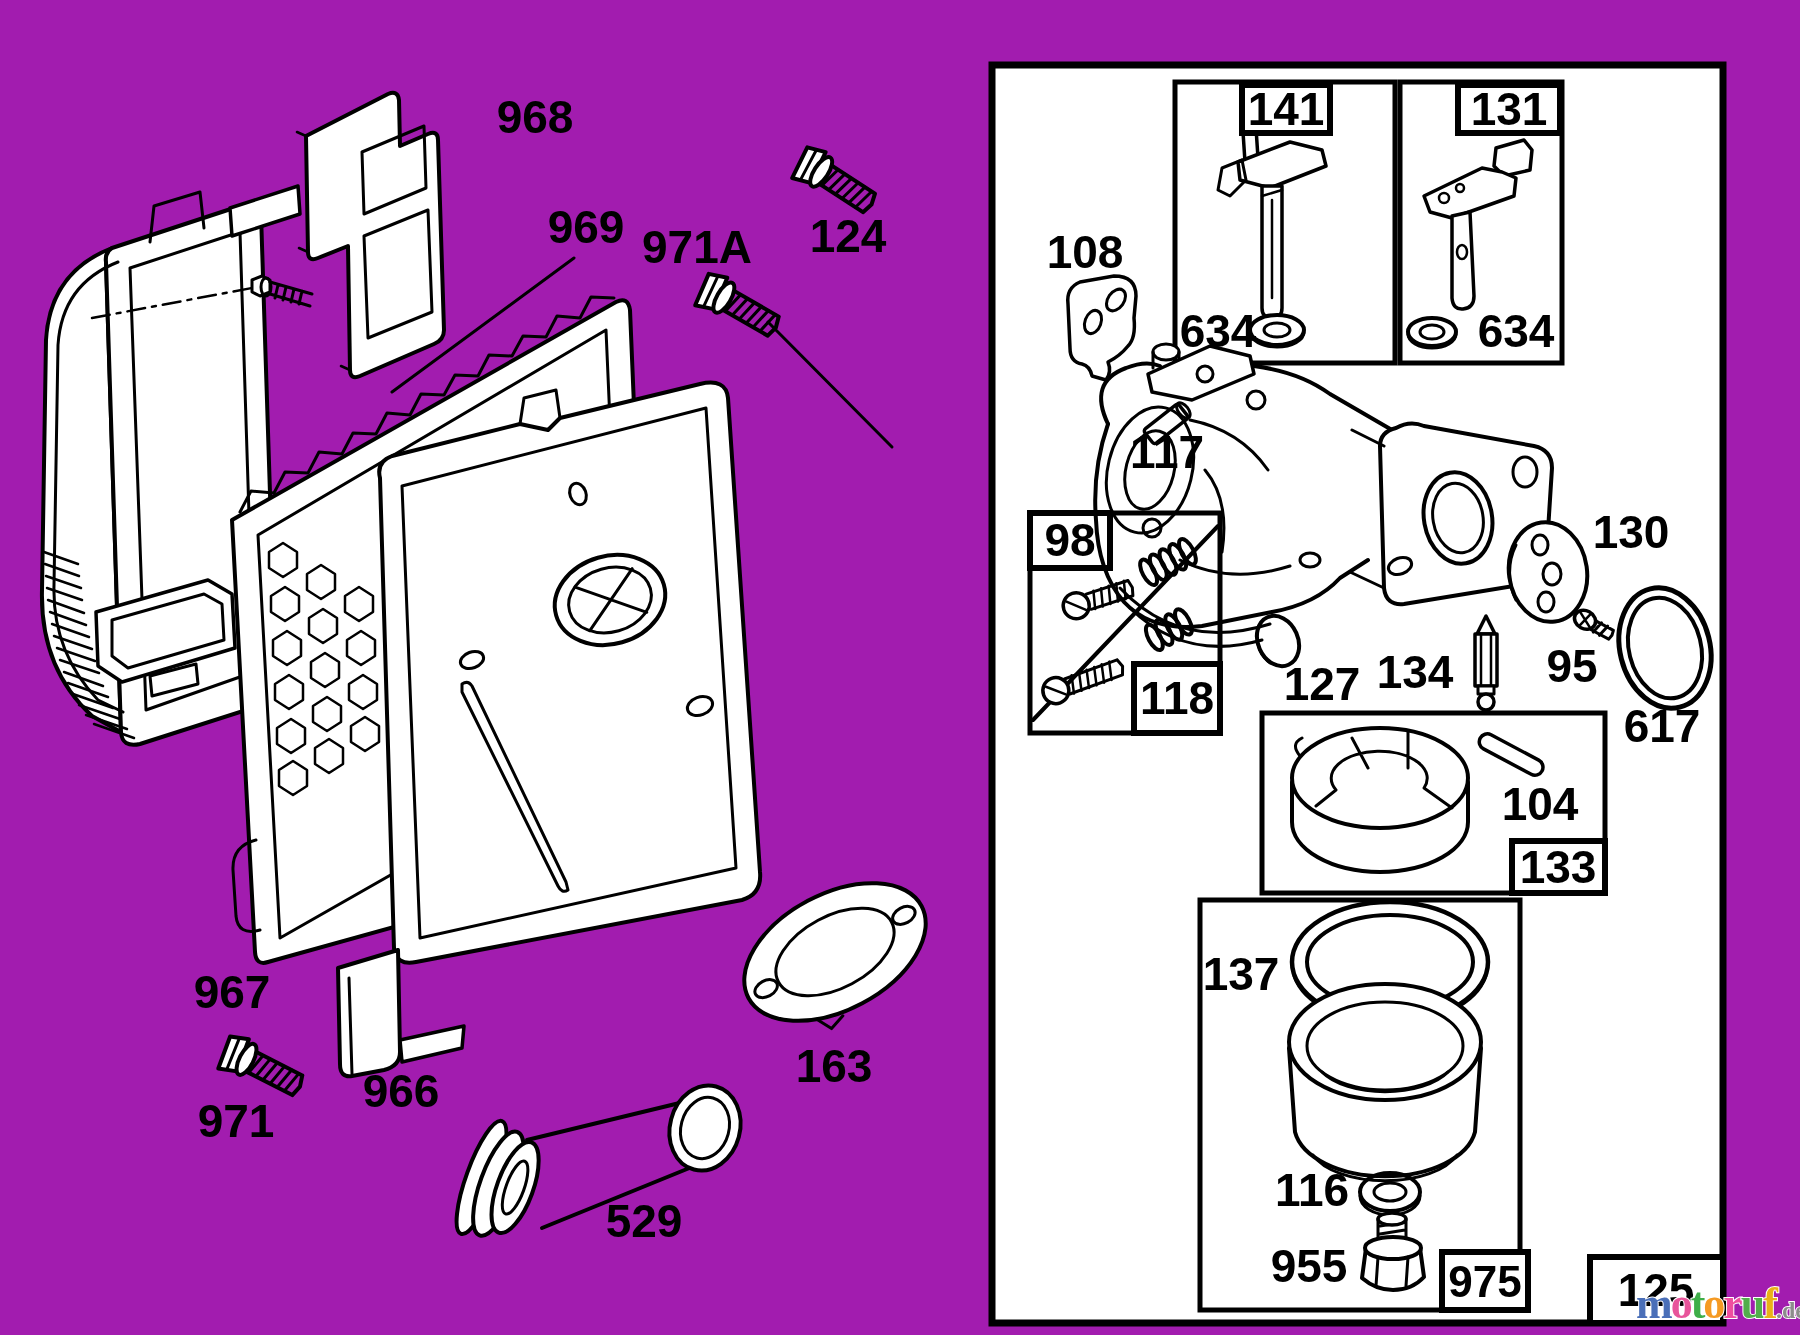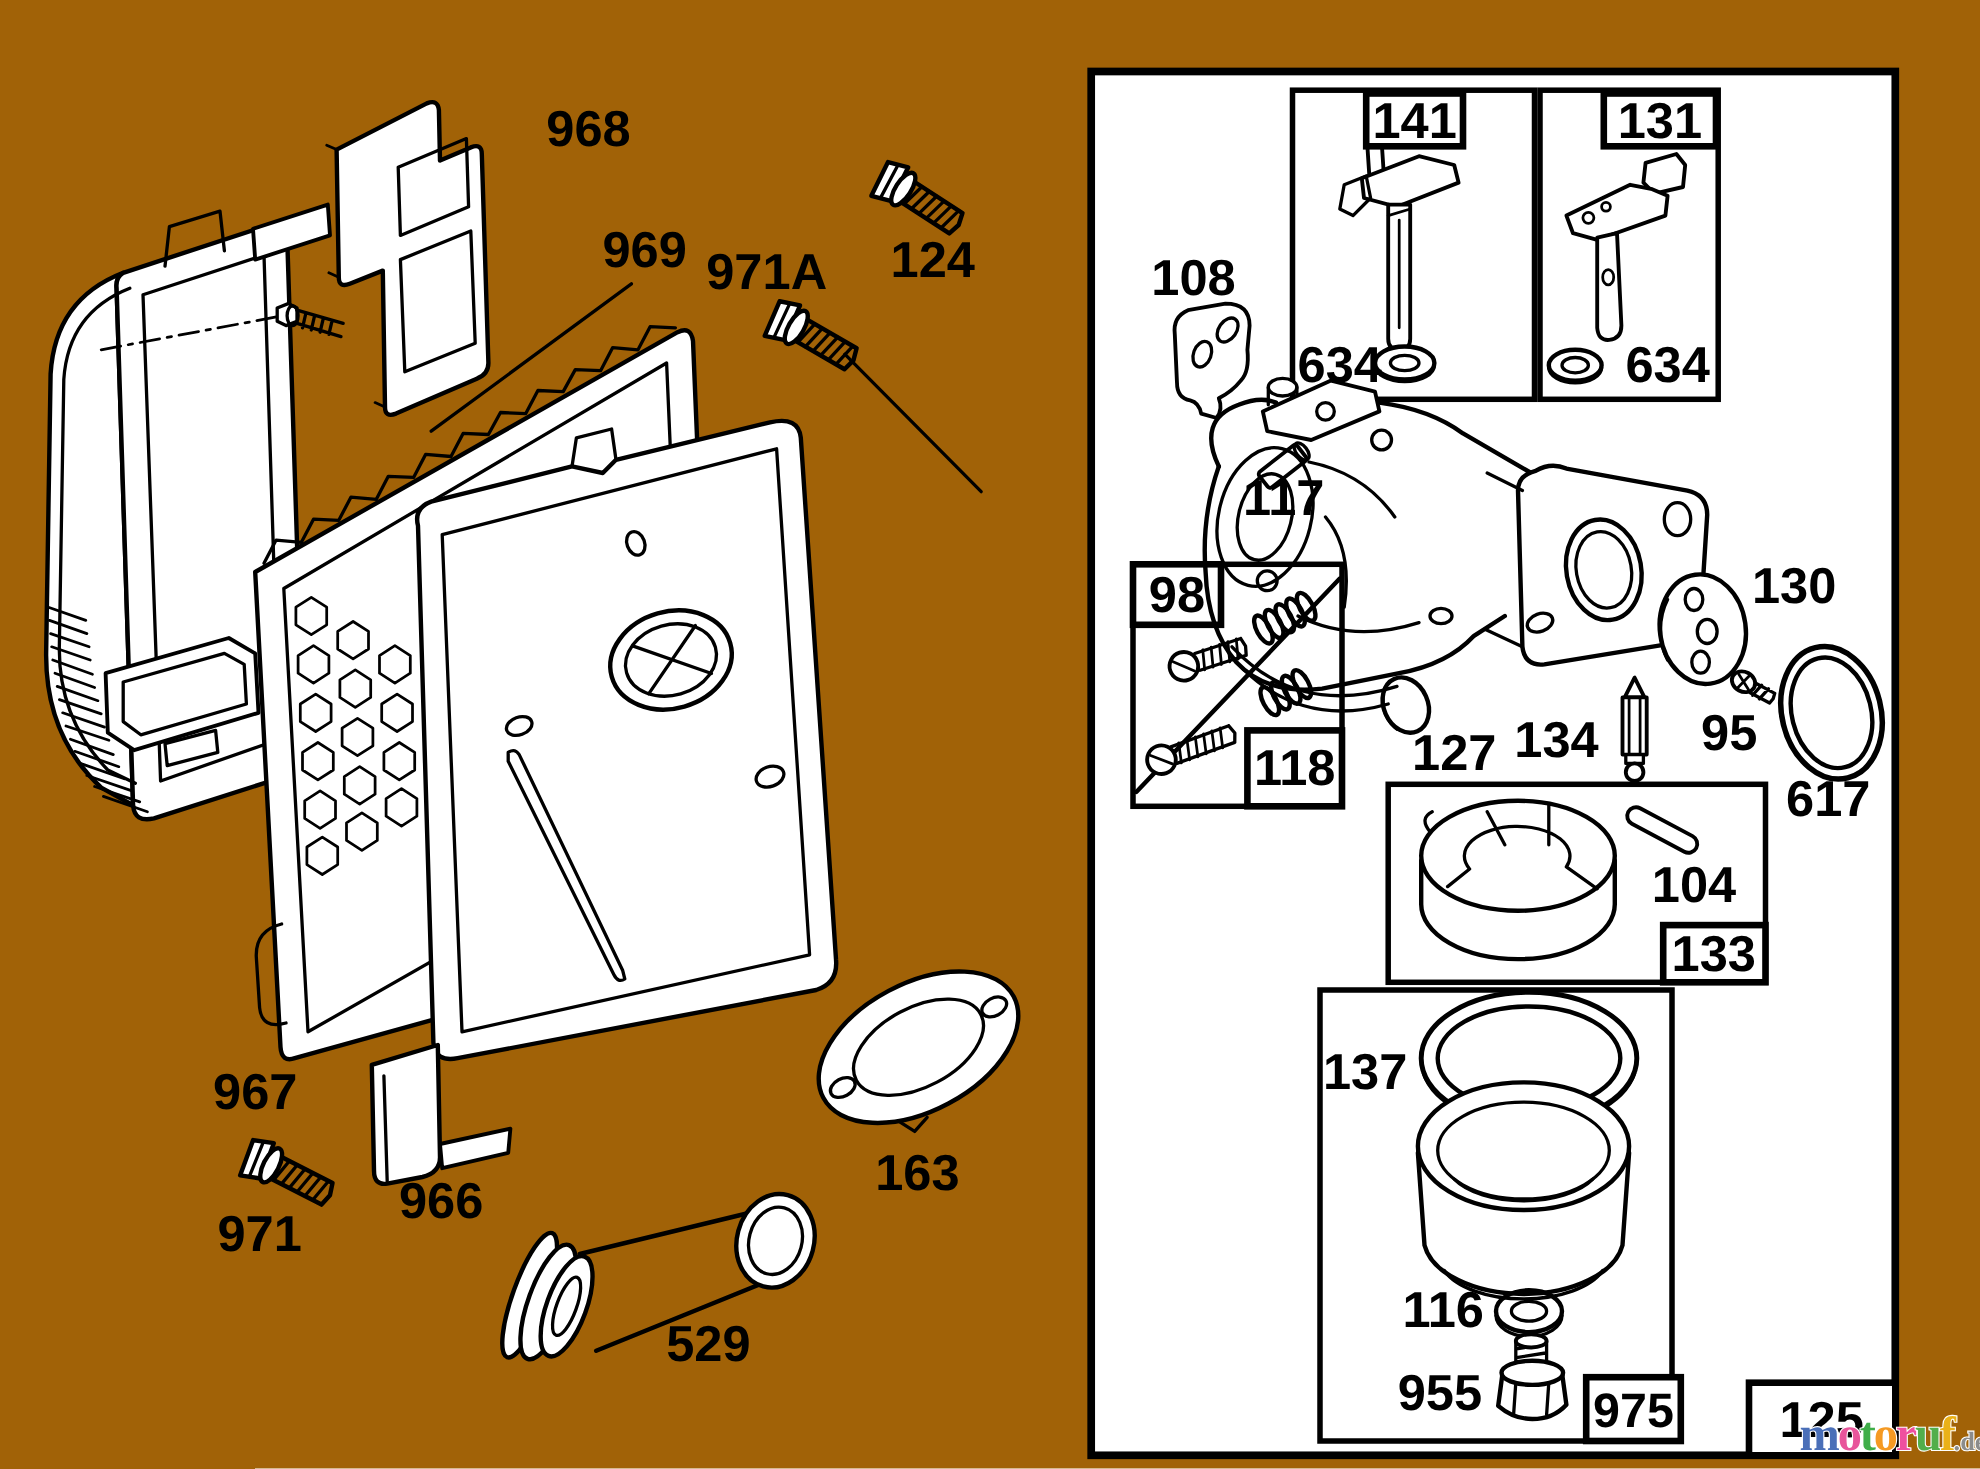--- a/index.html
+++ b/index.html
@@ -1,16 +1,16 @@
 <!DOCTYPE html>
 <html><head>
 <meta charset="utf-8">
 <style>
   html,body{margin:0;padding:0;background:#ffffff;}
-  .stage{position:relative;width:1800px;height:1335px;background:#a16207;overflow:hidden;}
+  .stage{position:relative;width:1800px;height:1335px;background:#a21caf;overflow:hidden;}
   svg{display:block;}
   .lbl{font-family:"Liberation Sans",sans-serif;font-weight:bold;font-size:46px;fill:#000;text-anchor:middle;}
   .ln {fill:none;stroke:#000;stroke-width:4;stroke-linejoin:round;stroke-linecap:round;}
   .ln3{fill:none;stroke:#000;stroke-width:3;stroke-linejoin:round;stroke-linecap:round;}
   .ln2{fill:none;stroke:#000;stroke-width:2.5;stroke-linejoin:round;stroke-linecap:round;}
   .fillw{fill:#ffffff;stroke:#000;stroke-width:4;stroke-linejoin:round;}
   .box{fill:none;stroke:#000;stroke-width:5;}
   .mainbox{fill:#ffffff;stroke:#000;stroke-width:7;}
   .lblbox{fill:#ffffff;stroke:#000;stroke-width:6;}
   .wm{font-family:"Liberation Serif",serif;font-weight:bold;font-size:44px;letter-spacing:-2px;paint-order:stroke;stroke:#ffffff;stroke-width:2px;}

